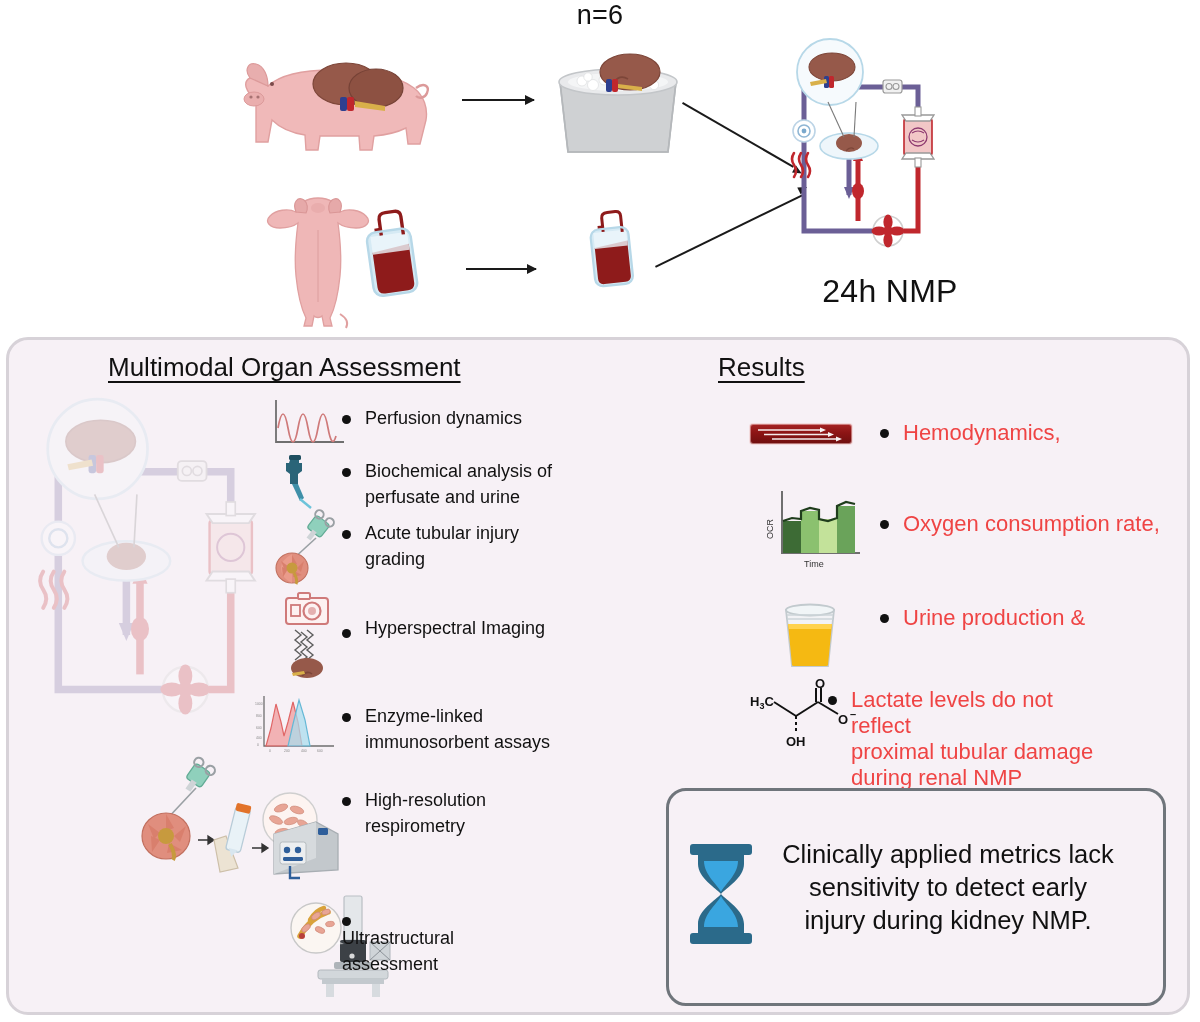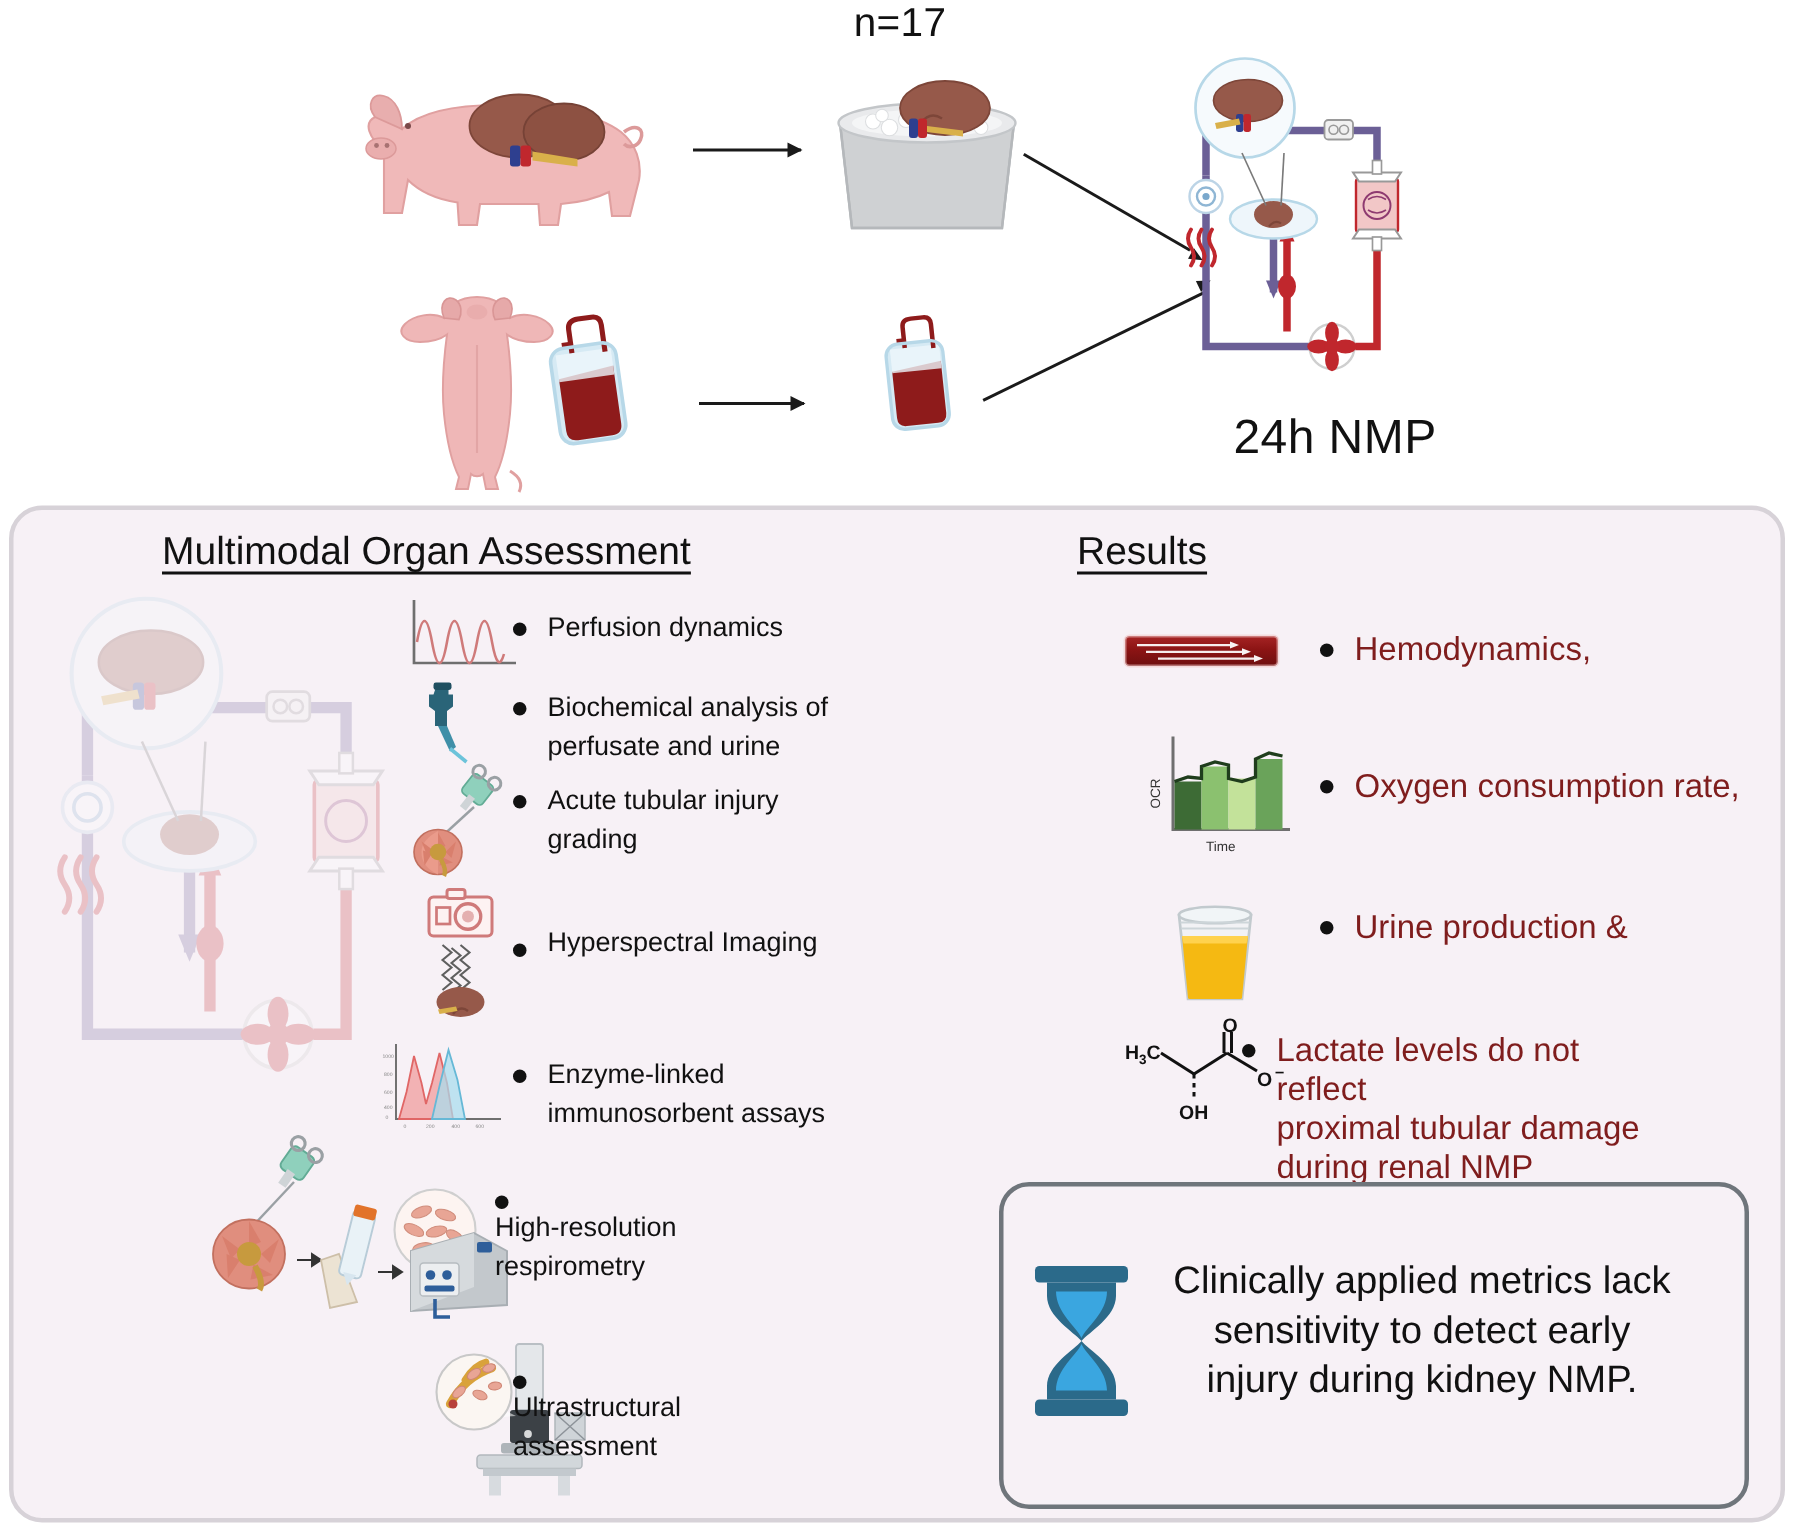--- a/index.html
+++ b/index.html
@@ -51,41 +51,41 @@
   #results-head{left:718px;top:352px;}
 
   .bullet-row{display:flex;align-items:flex-start;}
   .bullet-dot{
     width:9px;height:9px;border-radius:50%;background:#111;
     flex:0 0 9px;margin-top:9px;margin-right:14px;
   }
   .bullet-text{
     font-size:18px;line-height:25.5px;color:#111;white-space:pre-line;
   }
-  .res-text{font-size:22px;line-height:26px;color:#7f1d1d;white-space:pre-line;}
+  .res-text{font-size:22px;line-height:26px;color:#ef4444;white-space:pre-line;}
 
   
   #conclusion-box{
     left:666px;top:788px;width:500px;height:218px;
     background:#f7f1f6;border:3px solid #6f757b;border-radius:20px;
     box-sizing:border-box;
   }
   #conclusion-text{
     left:748px;top:838px;width:400px;text-align:center;
     font-size:25.5px;line-height:33px;color:#111;white-space:pre-line;
   }
   svg{display:block;overflow:visible;}
   text{font-family:"Liberation Sans","DejaVu Sans",sans-serif;}
 </style>
 </head>
 <body>
 
 <div class="abs" id="top-section">
 
-  <div class="abs" id="n-label">n=17</div>
+  <div class="abs" id="n-label">n=6</div>
 
   <div class="abs" style="left:228px;top:48px;">
     <svg width="220" height="105" viewBox="0 0 220 105">
       <path d="M28 52 C18 44 14 34 22 30 C28 27 36 32 40 38 C52 27 74 22 104 22 C140 22 170 28 186 40
                C196 48 200 60 198 72 L192 96 L180 96 L178 80 C170 84 158 87 146 88 L144 102 L132 102 L131 88
                L92 88 L90 102 L78 102 L77 87 C64 85 52 80 44 72 L40 94 L28 94 Z" fill="#f0b9b9" stroke="#e0a0a0" stroke-width="1.4"></path>
       <path d="M22 30 C16 22 20 14 28 16 C36 18 40 28 40 38 Z" fill="#e8aeae" stroke="#dc9a9a" stroke-width="1.2"></path>
       <ellipse cx="26" cy="51" rx="10" ry="7" fill="#eaaeae" stroke="#dc9a9a" stroke-width="1"></ellipse>
       <circle cx="23" cy="49" r="1.6" fill="#a87272"></circle>
         <circle cx="30" cy="49" r="1.6" fill="#a87272"></circle>
@@ -472,21 +472,21 @@
 </div>
 <div class="abs bullet-row" style="left:342px;top:616px;width:258px;align-items:center;">
   <span class="bullet-dot"></span>
   <span class="bullet-text">Hyperspectral Imaging</span>
 </div>
 <div class="abs bullet-row" style="left:342px;top:704px;width:258px;">
   <span class="bullet-dot"></span>
   <span class="bullet-text">Enzyme-linked
 immunosorbent assays</span>
 </div>
-<div class="abs bullet-row" style="left:330px;top:788px;width:250px;flex-direction:column;">
+<div class="abs bullet-row" style="left:342px;top:788px;width:250px;">
   <span class="bullet-dot"></span>
   <span class="bullet-text">High-resolution
 respirometry</span>
 </div>
 <div class="abs bullet-row" style="left:342px;top:908px;width:250px;flex-direction:column;">
   <span class="bullet-dot"></span>
   <span class="bullet-text">Ultrastructural
 assessment</span>
 </div>
 

